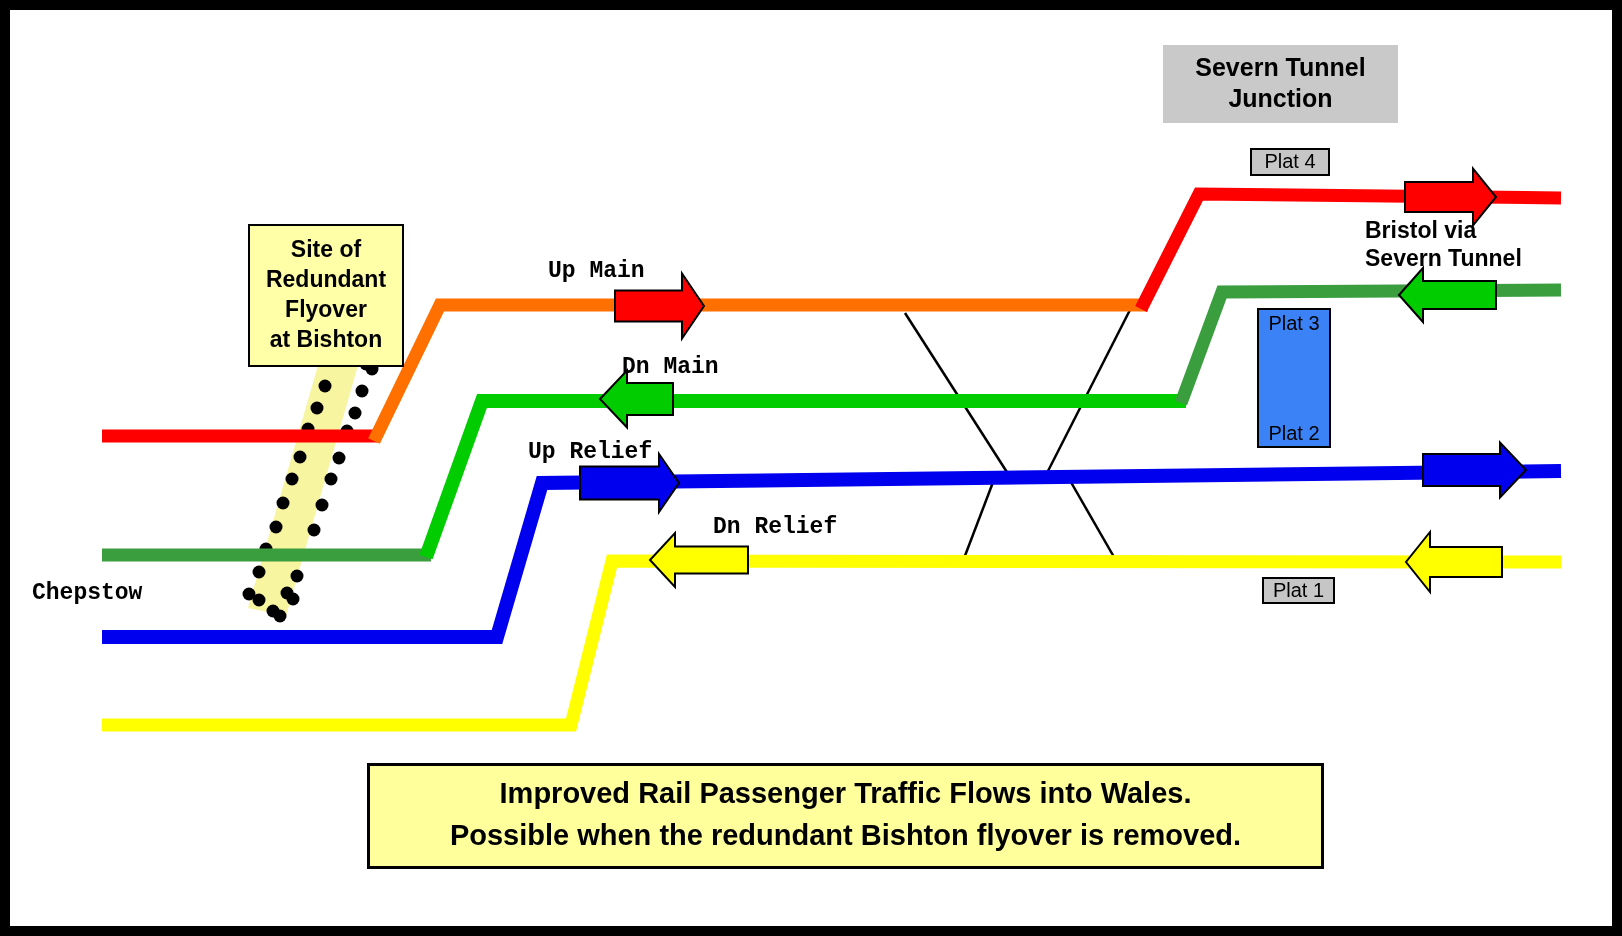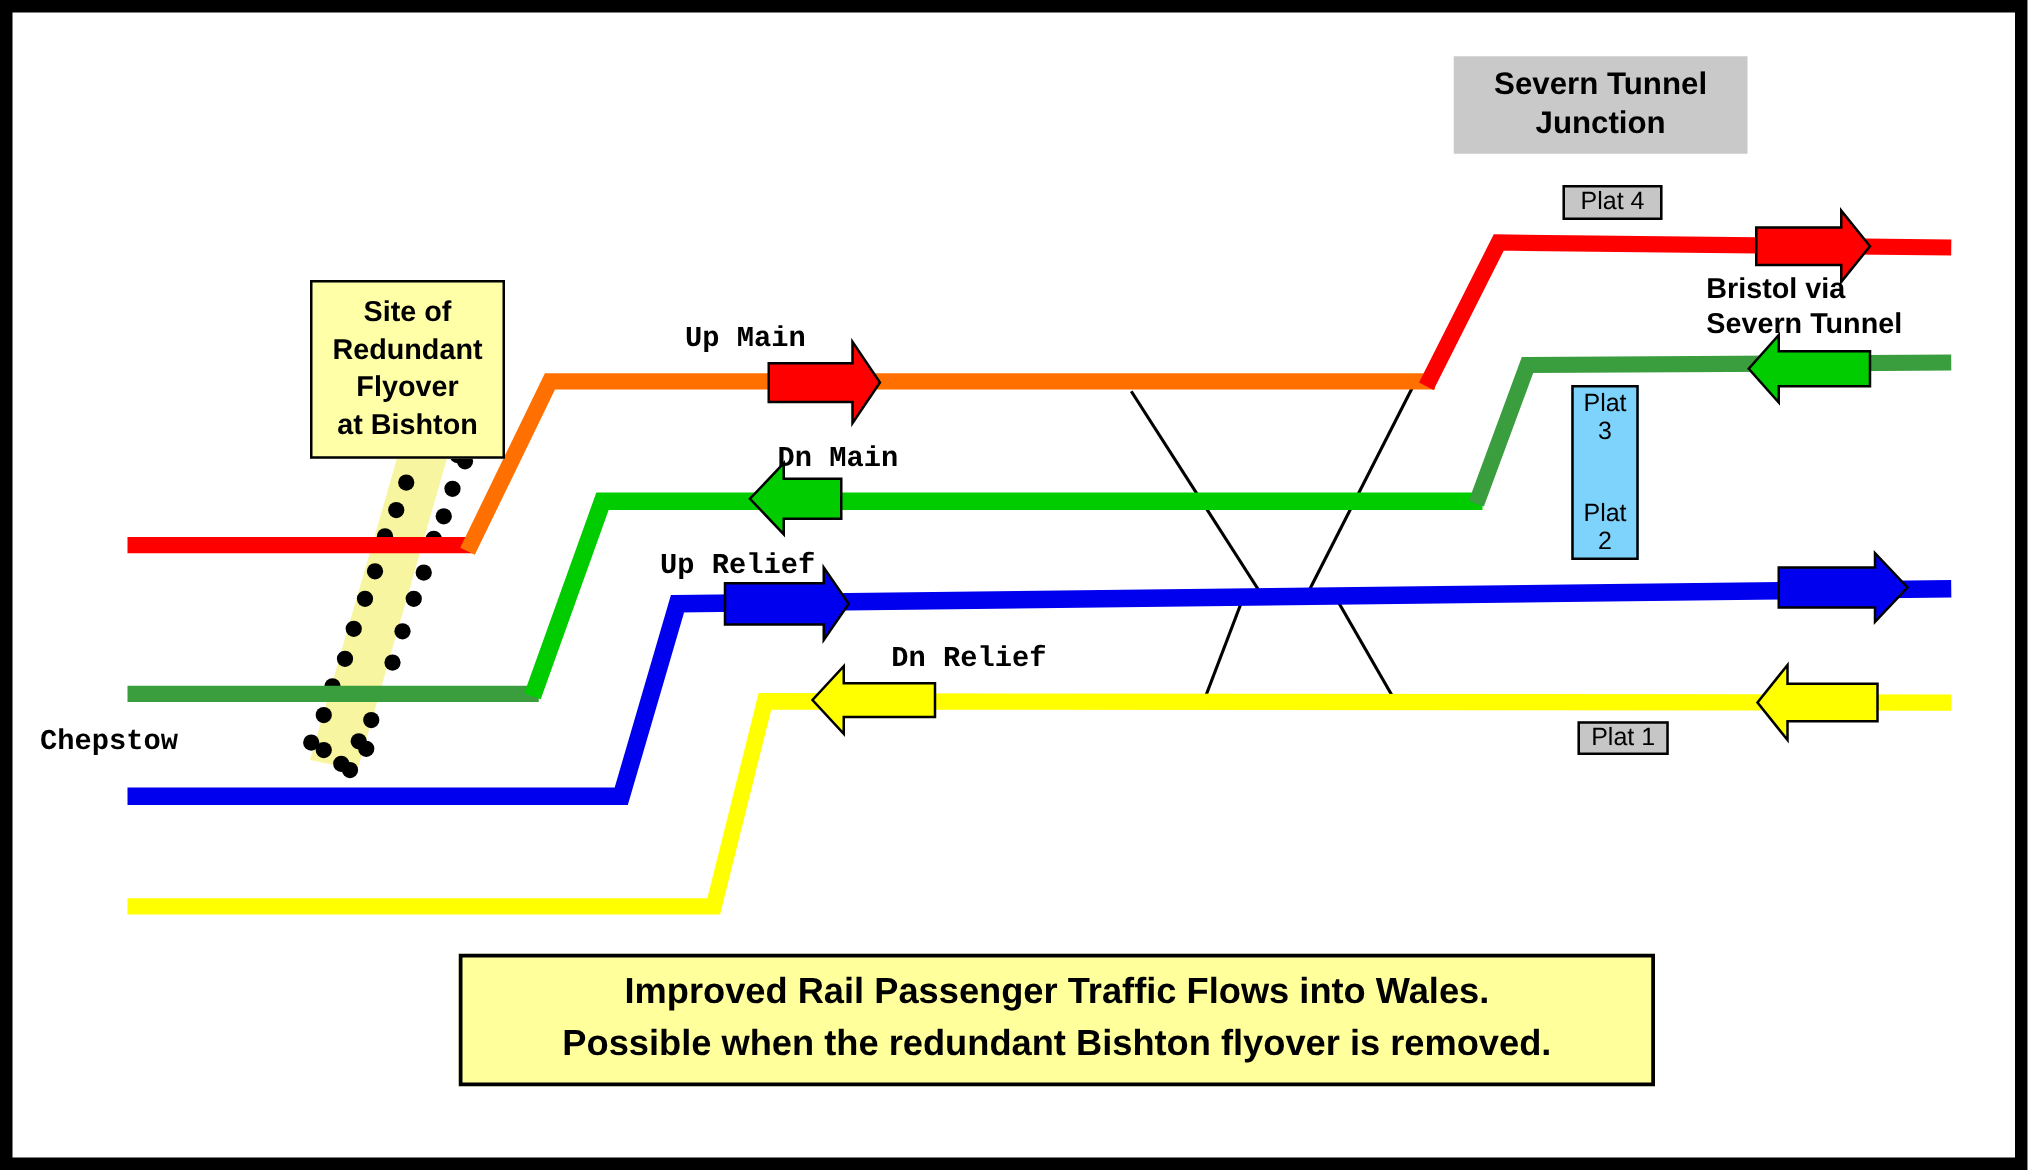--- a/index.html
+++ b/index.html
@@ -16,21 +16,21 @@
     text-align:center;font-weight:bold;font-size:25px;line-height:31px;
     padding-top:7px;box-sizing:border-box;
   }
   .plat{
     background:#C6C6C6;border:2px solid #000;box-sizing:border-box;
     font-size:20px;line-height:22px;text-align:center;
   }
   .plat4{left:1250px;top:148px;width:80px;height:28px;}
   .plat1{left:1262px;top:577px;width:73px;height:27px;}
   .plat-tall{
-    left:1257px;top:308px;width:54px;height:140px;background:#7dd3fc;
+    left:1257px;top:308px;width:74px;height:140px;background:#3b82f6;
     border:2px solid #000;box-sizing:border-box;display:flex;
     flex-direction:column;justify-content:space-between;
     font-size:20px;line-height:22px;text-align:center;padding:2px 0;
   }
   .site-box{
     left:248px;top:193px;width:156px;height:143px;background:#FFFFA8;
     border:2px solid #000;box-sizing:border-box;text-align:center;
     font-weight:bold;font-size:23px;line-height:30px;padding-top:8px;margin-top:31px;
   }
   .title-box{

